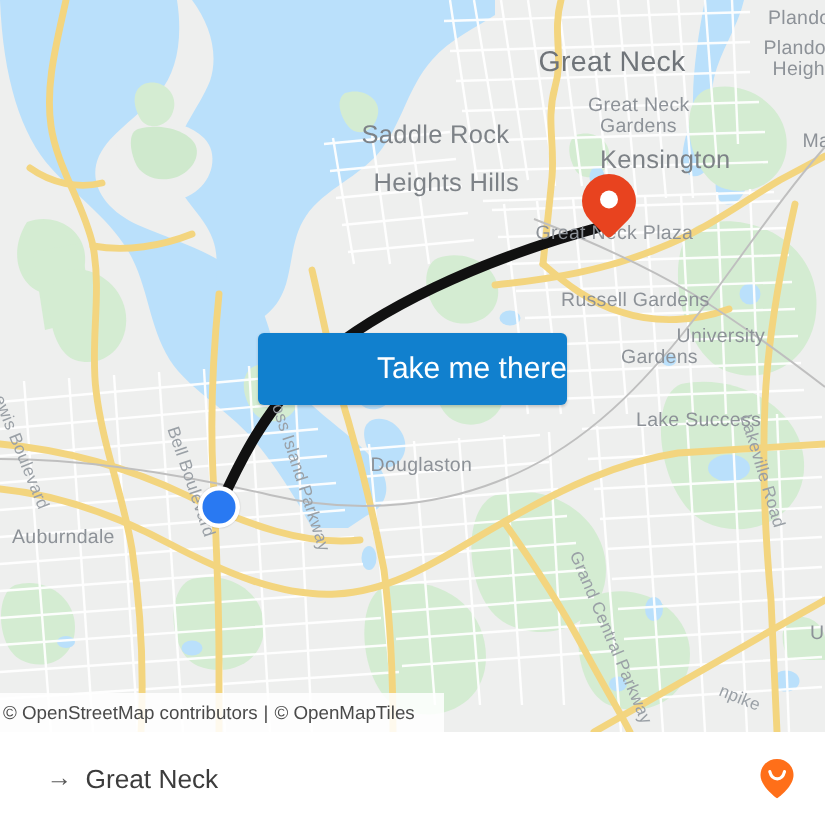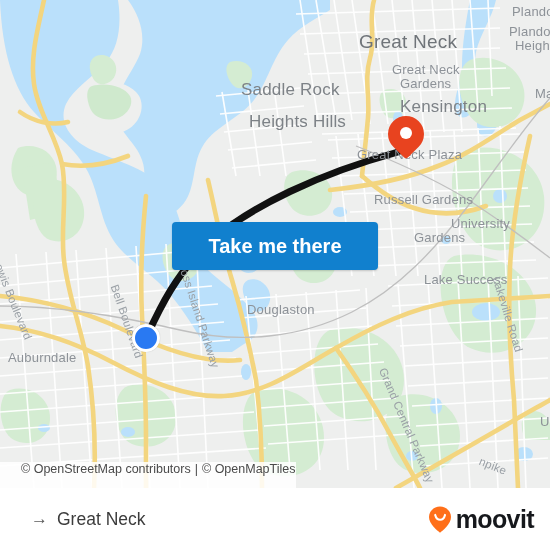--- a/index.html
+++ b/index.html
@@ -44,31 +44,30 @@
     background:#2979f2;border:3.5px solid #ffffff;
     box-sizing:border-box;
     box-shadow:0 0 1px rgba(0,0,0,.25);
   }
 
   
   #cta{
     position:absolute;left:172px;top:222px;width:206px;height:48px;
     background:#1180ce;border:none;border-radius:4px;
     color:#ffffff;font-size:20px;font-family:"Liberation Sans", sans-serif;
-    cursor:pointer;line-height:48px;text-align:center;padding:0;
+    cursor:pointer;line-height:48px;text-align:right;padding:0;
     box-shadow:0 1px 2px rgba(0,0,0,.18);
-    font-weight:bold;
   }
 
   
   #attrib{
     position:absolute;left:0;bottom:0;height:26px;width:296px;
     background:rgba(255,255,255,.86);
-    display:flex;
-    padding-left:21px;box-sizing:border-box;
+    display:flex;align-items:center;
+    padding-left:2px;box-sizing:border-box;
   }
   #attrib .atxt{font-size:12.5px;color:#4a4a4a;white-space:nowrap;}
   #attrib .asep{font-size:12.5px;color:#4a4a4a;margin:0 4px;}
 
   
   #footer{
     position:absolute;left:0;top:488px;width:550px;height:62px;
     background:#ffffff;display:flex;align-items:center;
   }
   #trip{display:flex;align-items:center;margin-left:22px;}
@@ -303,16 +302,15 @@
       <span class="arrow">→</span>
       <span class="place">Great Neck</span>
     </div>
 
     <div id="brand">
       <svg class="bmark" width="26" height="28" viewBox="0 0 26 28">
         <path d="M13,1 C19.2,1 24,5.7 24,11.6 C24,18.4 16.2,25 13,27.2
                  C9.8,25 2,18.4 2,11.6 C2,5.7 6.8,1 13,1 Z" fill="#ff6f19"></path>
         <path d="M8.2,9.4 C9.0,12.6 11.0,14.2 13.2,14.2 C15.4,14.2 17.2,12.6 18.0,9.4" stroke="#ffffff" stroke-width="2.1" fill="none" stroke-linecap="round"></path>
       </svg>
-      <span class="btext">moovit</span>
     </div>
   </div>
 </div>
 
 </body></html>

